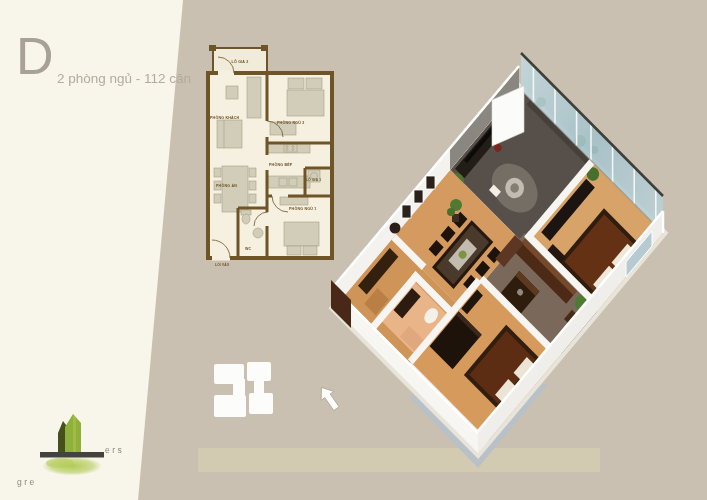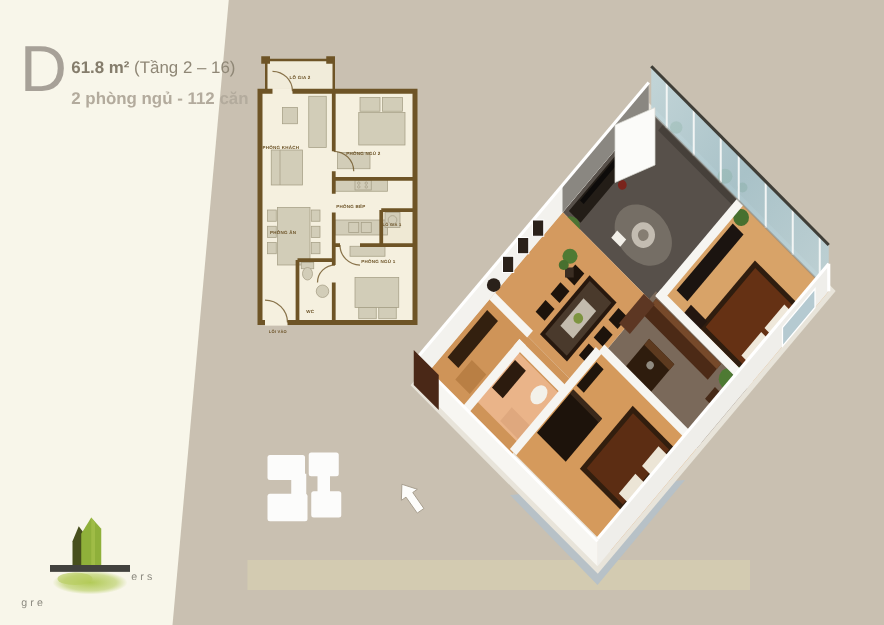--- a/index.html
+++ b/index.html
@@ -4,24 +4,24 @@
 <style>
   html,body{margin:0;padding:0;}
   body{width:707px;height:500px;background:#c9c0b1;font-family:"Liberation Sans",sans-serif;overflow:hidden;}
   .page{position:relative;width:707px;height:500px;}
   svg.scene{position:absolute;left:0;top:0;}
   .hdr{position:absolute;left:0;top:0;width:220px;height:110px;}
   .hdr .letter{position:absolute;left:16px;top:30px;font-size:52px;color:#a7a198;font-weight:normal;line-height:1;}
   .hdr .l1{position:absolute;left:57px;top:46px;font-size:13.5px;color:#857d6c;white-space:nowrap;}
   .hdr .l1 .area{font-weight:bold;}
   .hdr .l1 .floors{font-weight:normal;color:#8f8776;}
-  .hdr .l2{position:absolute;left:57px;top:71px;font-size:13.5px;color:#b3ab9d;white-space:nowrap;font-weight:bold;}
+  .hdr .l2{position:absolute;left:57px;top:71px;font-size:13.5px;color:#b3ab9d;white-space:nowrap;}
   .logo-txt{position:absolute;font-size:8.5px;color:#8b897f;letter-spacing:2.5px;}
   .logo-gre{left:17px;top:477px;}
-  .logo-ers{left:105px;top:456px;}
+  .logo-ers{left:105px;top:445px;}
   text.rlabel{font-family:"Liberation Sans",sans-serif;font-size:3.6px;fill:#6b5226;font-weight:bold;letter-spacing:.2px;}
   text.rlabel.sm{font-size:3.2px;}
 </style>
 </head>
 <body>
 
 <div class="page">
 
 <svg class="scene" width="707" height="500" viewBox="0 0 707 500">
   <defs>
@@ -291,20 +291,19 @@
     <polygon points="58,452 58,433 63,421 69,429 69,452" fill="#474f1d"></polygon>
     <polygon points="65,452 65,427 73,414 81,423 81,452" fill="#8fb03a"></polygon>
     <polygon points="73,414 76,418 76,452 73,452" fill="#a5c24c" opacity="0.7"></polygon>
     <rect x="40" y="452" width="64" height="5.5" fill="#42423e"></rect>
     <ellipse cx="60" cy="463" rx="14" ry="5" fill="#b6cc5c" opacity="0.6"></ellipse>
   </g>
 </svg>
 
 <div class="hdr">
   <div class="letter">D</div>
-  <div class="l1"><span class="area">61.8 m²</span>&nbsp;<span class="floors">(Tầng 2 – 16)</span></div>
   <div class="l2">2 phòng ngủ - 112 căn</div>
 </div>
 
 <span class="logo-txt logo-gre">gre</span>
 <span class="logo-txt logo-ers">ers</span>
 
 </div>
 
 </body></html>

